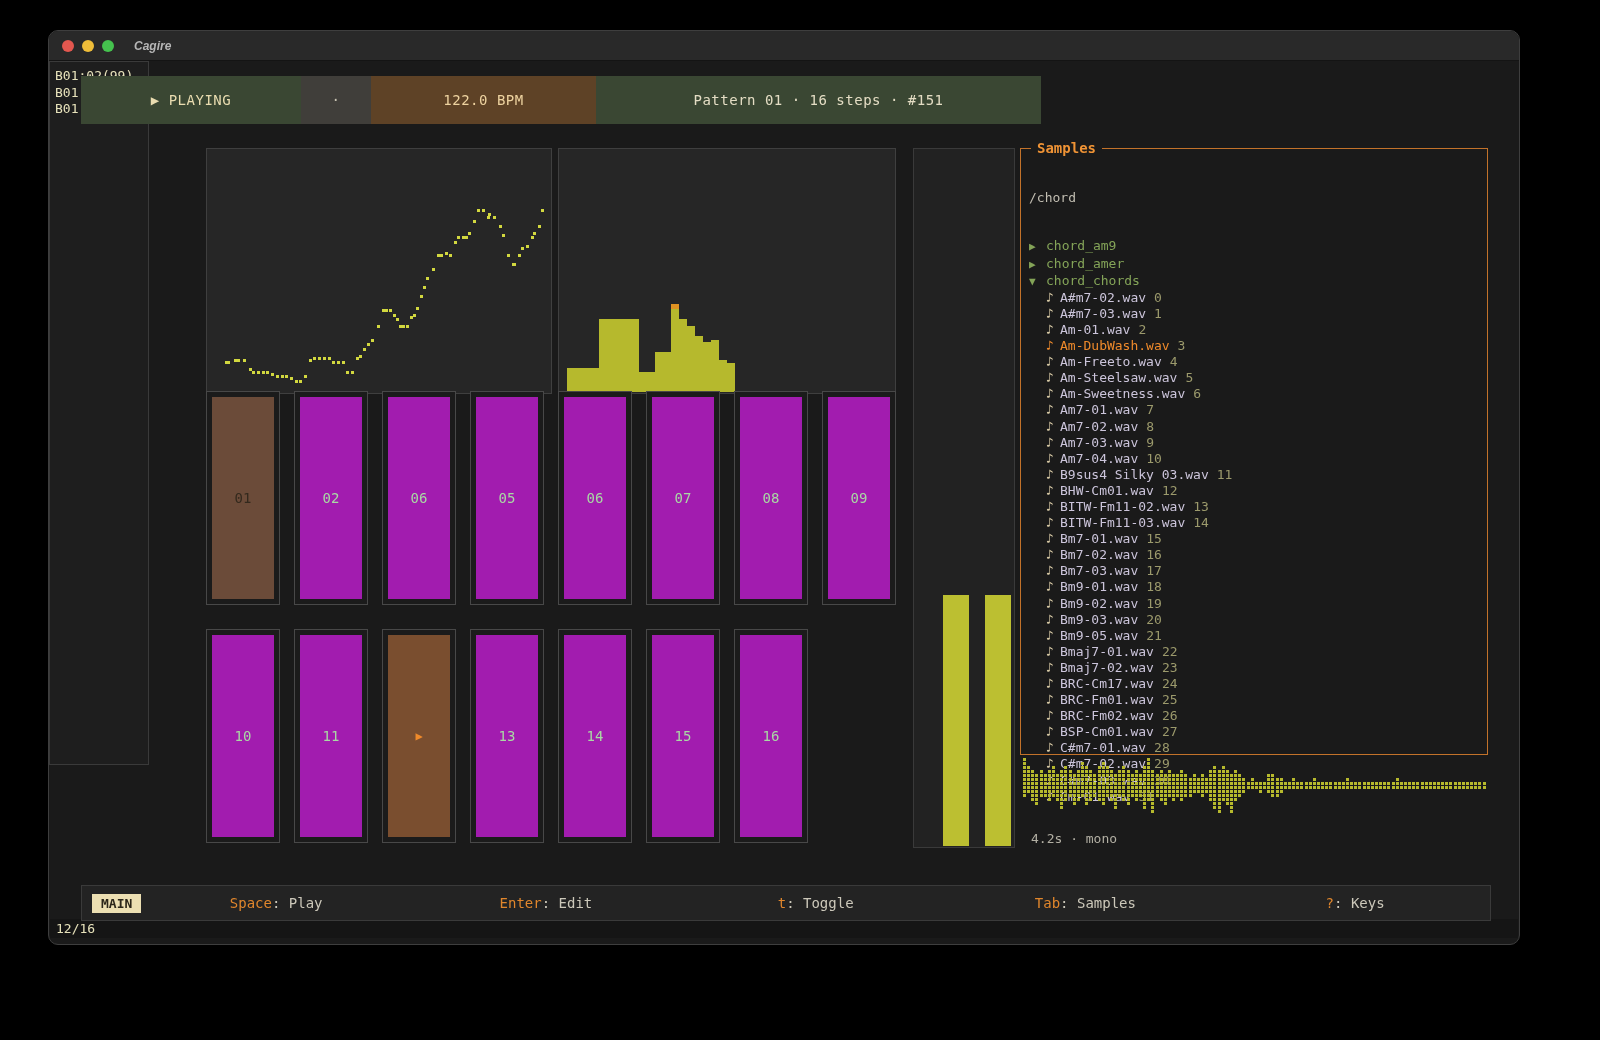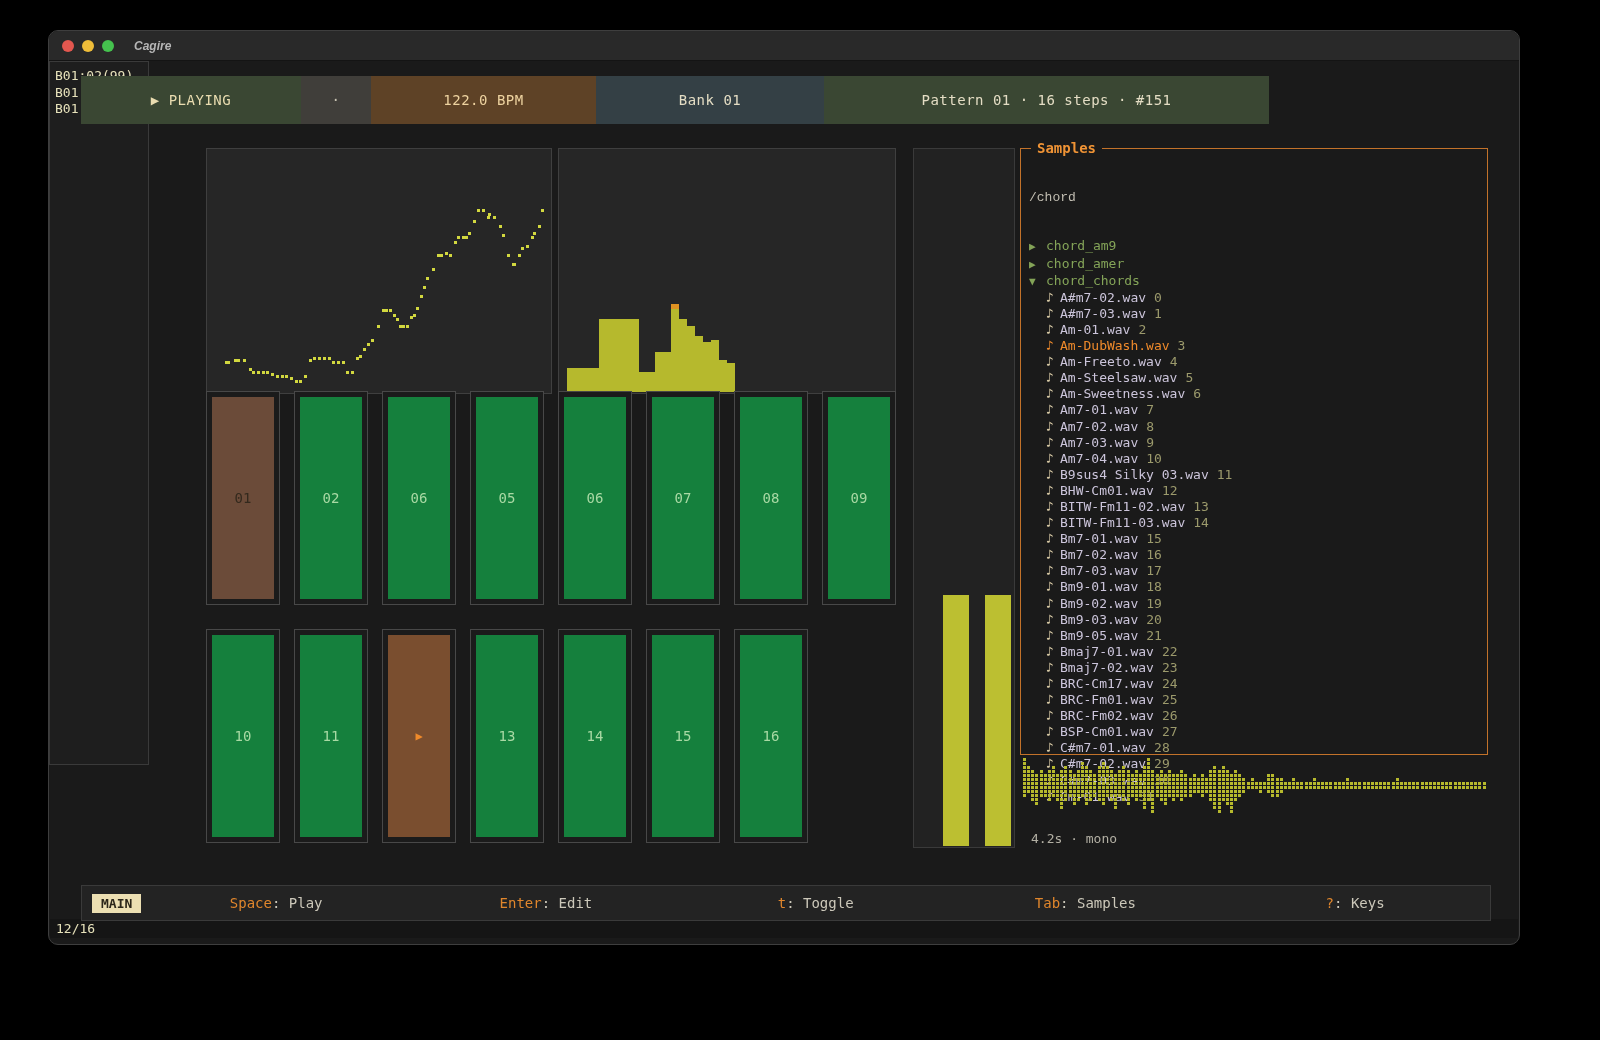--- a/index.html
+++ b/index.html
@@ -39,35 +39,35 @@
   .dot-pt{position:absolute;width:3px;height:3px;}
   .hist-row{position:absolute;left:8px;bottom:1px;display:flex;align-items:flex-end;}
   .hist-bar{width:8px;position:relative;}
   .hist-cap{position:absolute;top:0;left:0;right:0;height:5px;}
 
   
   .pads{position:absolute;left:157px;top:360px;width:690px;height:452px;display:grid;
         grid-template-columns:repeat(8,1fr);grid-template-rows:1fr 1fr;column-gap:14px;row-gap:24px;}
   .pad{border:1px solid #484848;background:#1b1b1b;padding:5px;}
   .pad-fill{width:100%;height:100%;display:flex;align-items:center;justify-content:center;font-size:14px;}
-  .pad-fill.default{background:#15803d;color:#a9d9a4;}
+  .pad-fill.default{background:#a21caf;color:#a9d9a4;}
   .pad-fill.selected{background:#6b4b39;color:#33291d;}
   .pad-fill.playing{background:#7a4e2f;color:#ef8a2b;font-size:12px;}
 
   
   .meter-panel{left:864px;top:117px;width:102px;height:700px;background:#222;border:1px solid #3a3a3a;}
   .meter-bar{position:absolute;bottom:1px;width:26px;}
   .meter-bar.m0{left:29px;}
   .meter-bar.m1{left:71px;}
 
   
   .samples-panel{position:absolute;left:971px;top:117px;width:468px;height:607px;border:1px solid #c2722a;background:#1a1a1a;}
   .samples-title{position:absolute;top:-9px;left:10px;background:#1a1a1a;padding:0 6px;color:#ef9335;font-size:14px;font-weight:bold;}
   .sample-tree{padding:9px 8px 6px 8px;font-size:13px;line-height:16.1px;white-space:pre;}
-  .tree-path{color:#c2beb2;font-family:Liberation Mono, monospace;}
+  .tree-path{color:#c2beb2;}
   .tree-folder{color:#84a458;cursor:default;}
   .tree-folder .arrow{display:inline-block;width:17px;font-size:11px;}
   .tree-file{padding-left:17px;}
   .tree-file .note{display:inline-block;width:14px;color:#d6c8a4;}
   .tree-file .fname{color:#ccc5db;}
   .tree-file .fidx{color:#9c9a6c;margin-left:8px;}
   .tree-file.sel .note,.tree-file.sel .fname{color:#ef8a2b;}
 
   
   .waveform{position:absolute;left:974px;top:715px;width:464px;height:82px;display:flex;}
@@ -92,21 +92,20 @@
     <div class="light red"></div>
     <div class="light yellow"></div>
     <div class="light green"></div>
     <div class="win-title">Cagire</div>
   </div>
 
   <div class="status-bar">
       <div class="seg playing">▶ PLAYING</div>
       <div class="seg dot">·</div>
       <div class="seg bpm">122.0 BPM</div>
-      <div class="seg bank">Bank 01</div>
       <div class="seg pattern">Pattern 01 · 16 steps · #151</div>
     </div>
 
   <div class="track-panel">
     <div>
         <div class="track-row">B01:02(99)</div>
         <div class="track-row">B01:01(99)</div>
         <div class="track-row">B01:03(98)</div>
       </div>
     <div class="track-pos">12/16</div>

